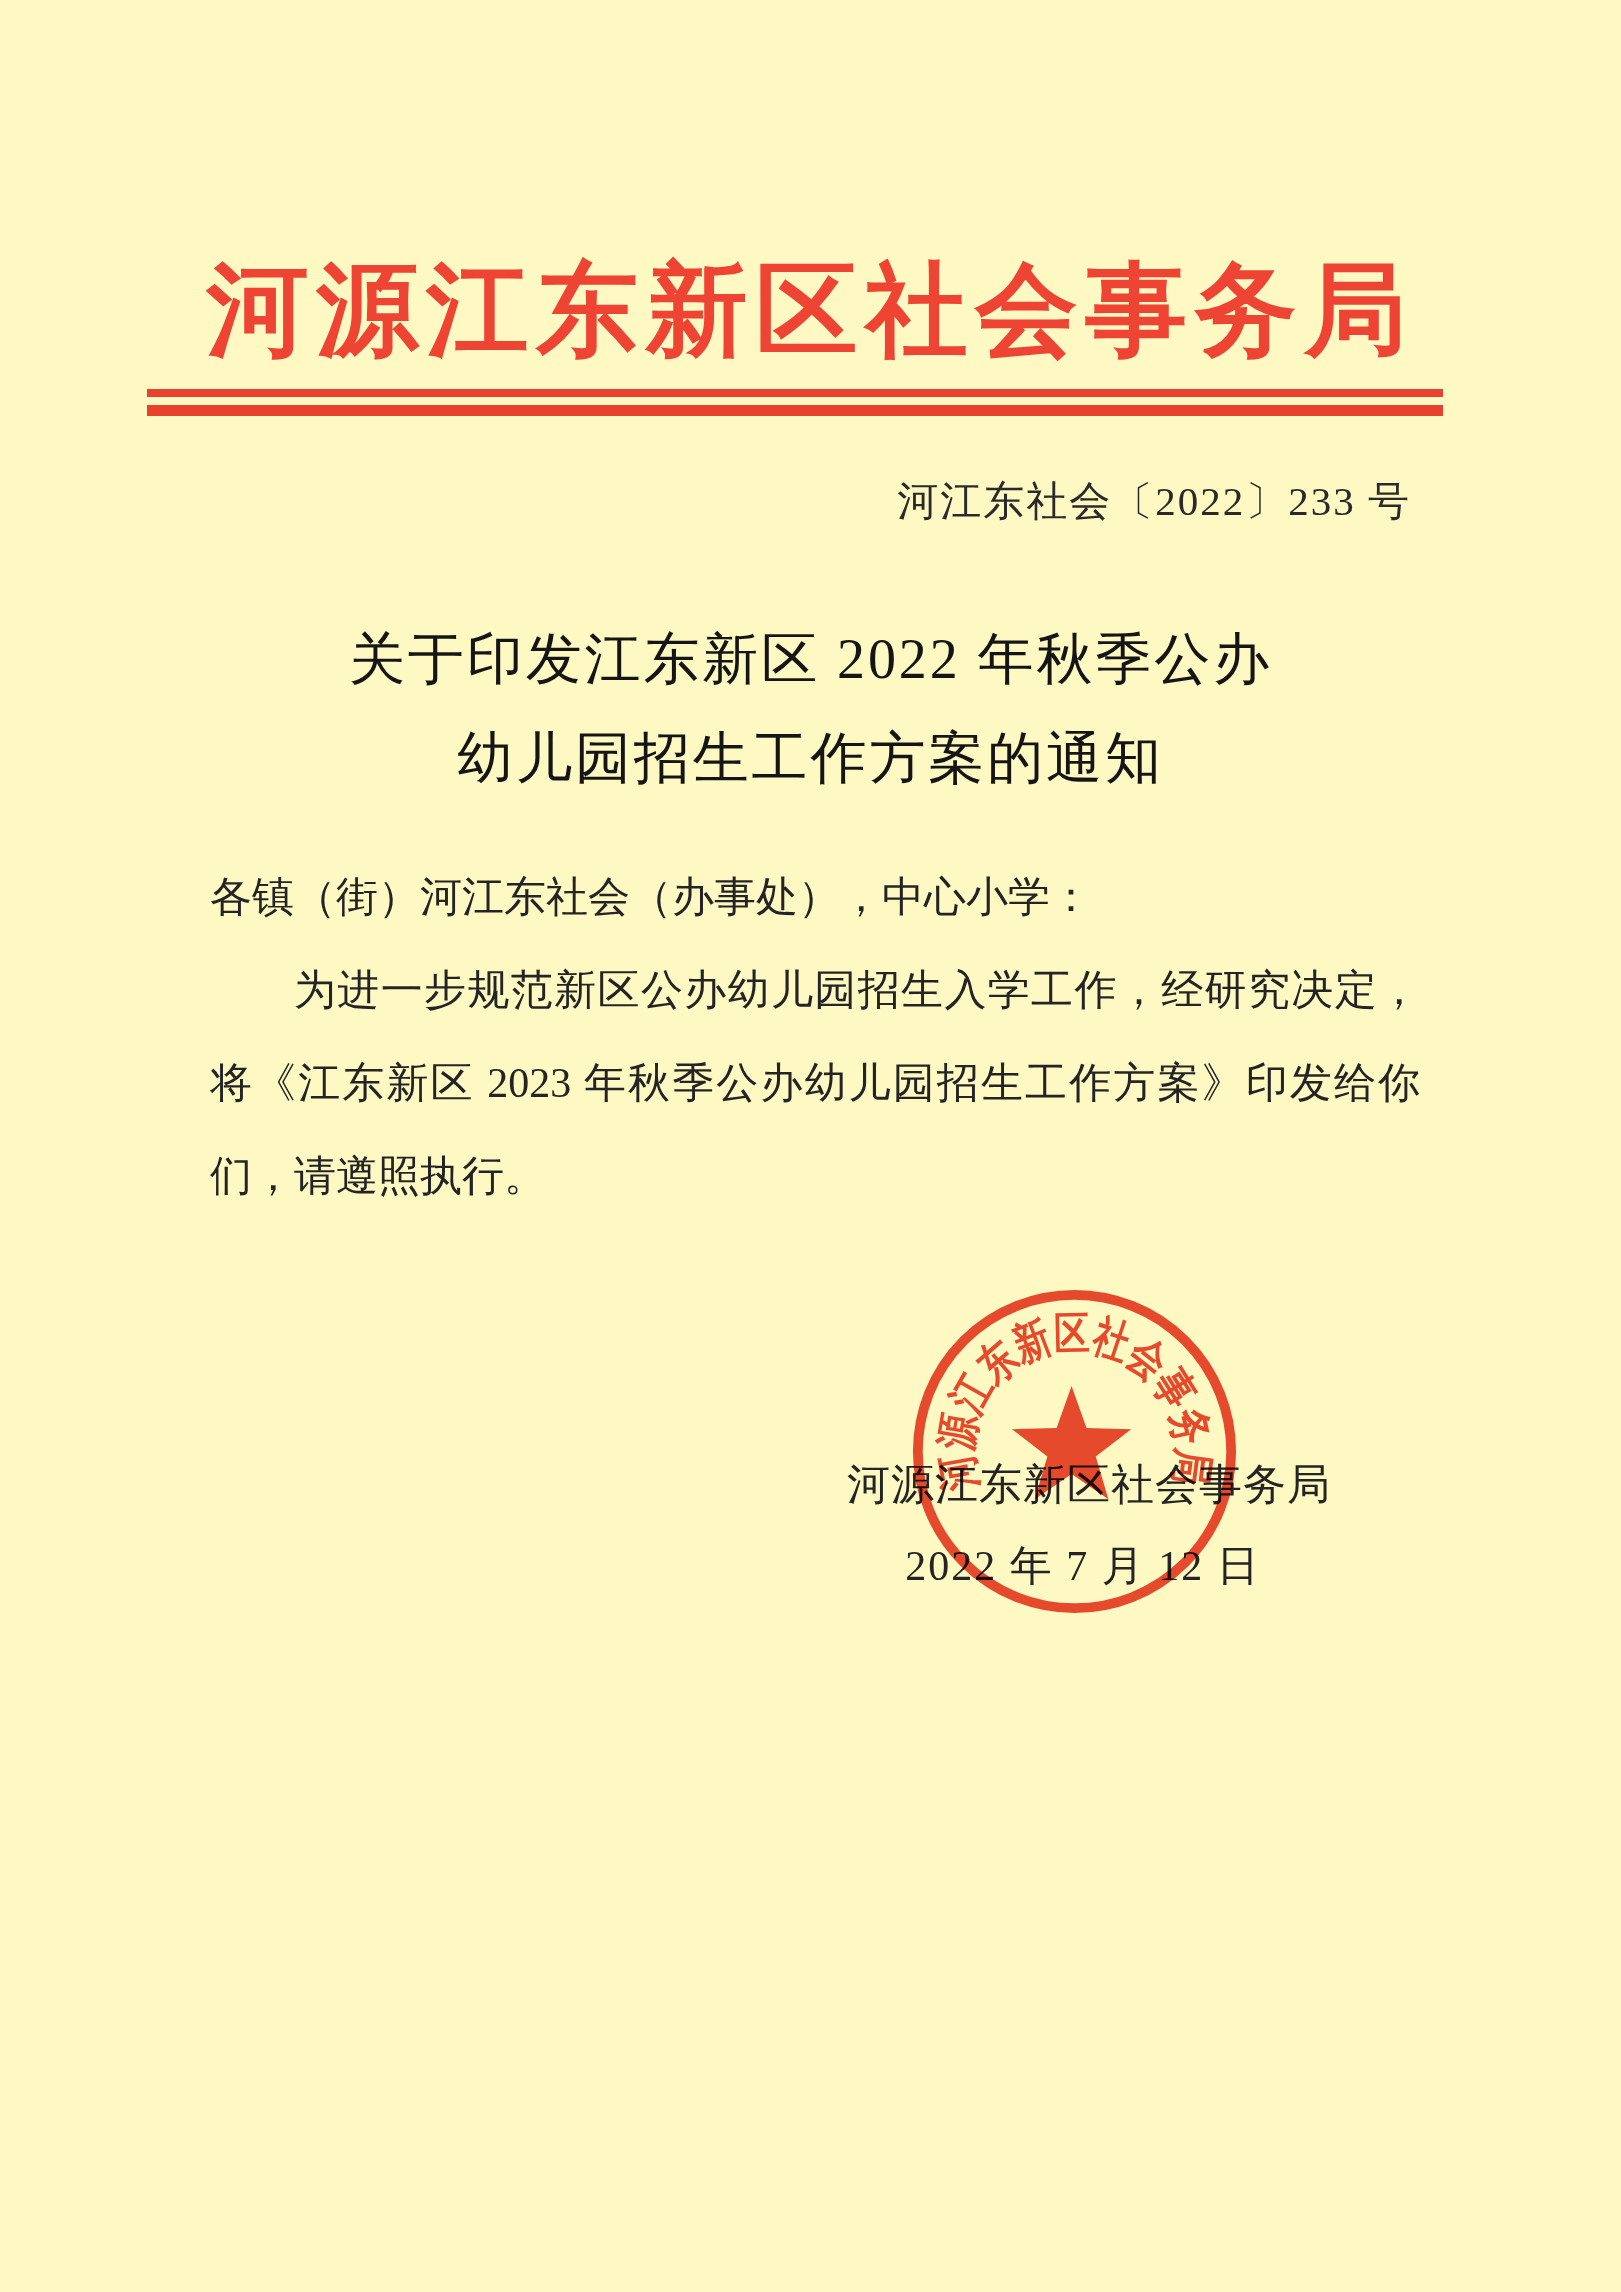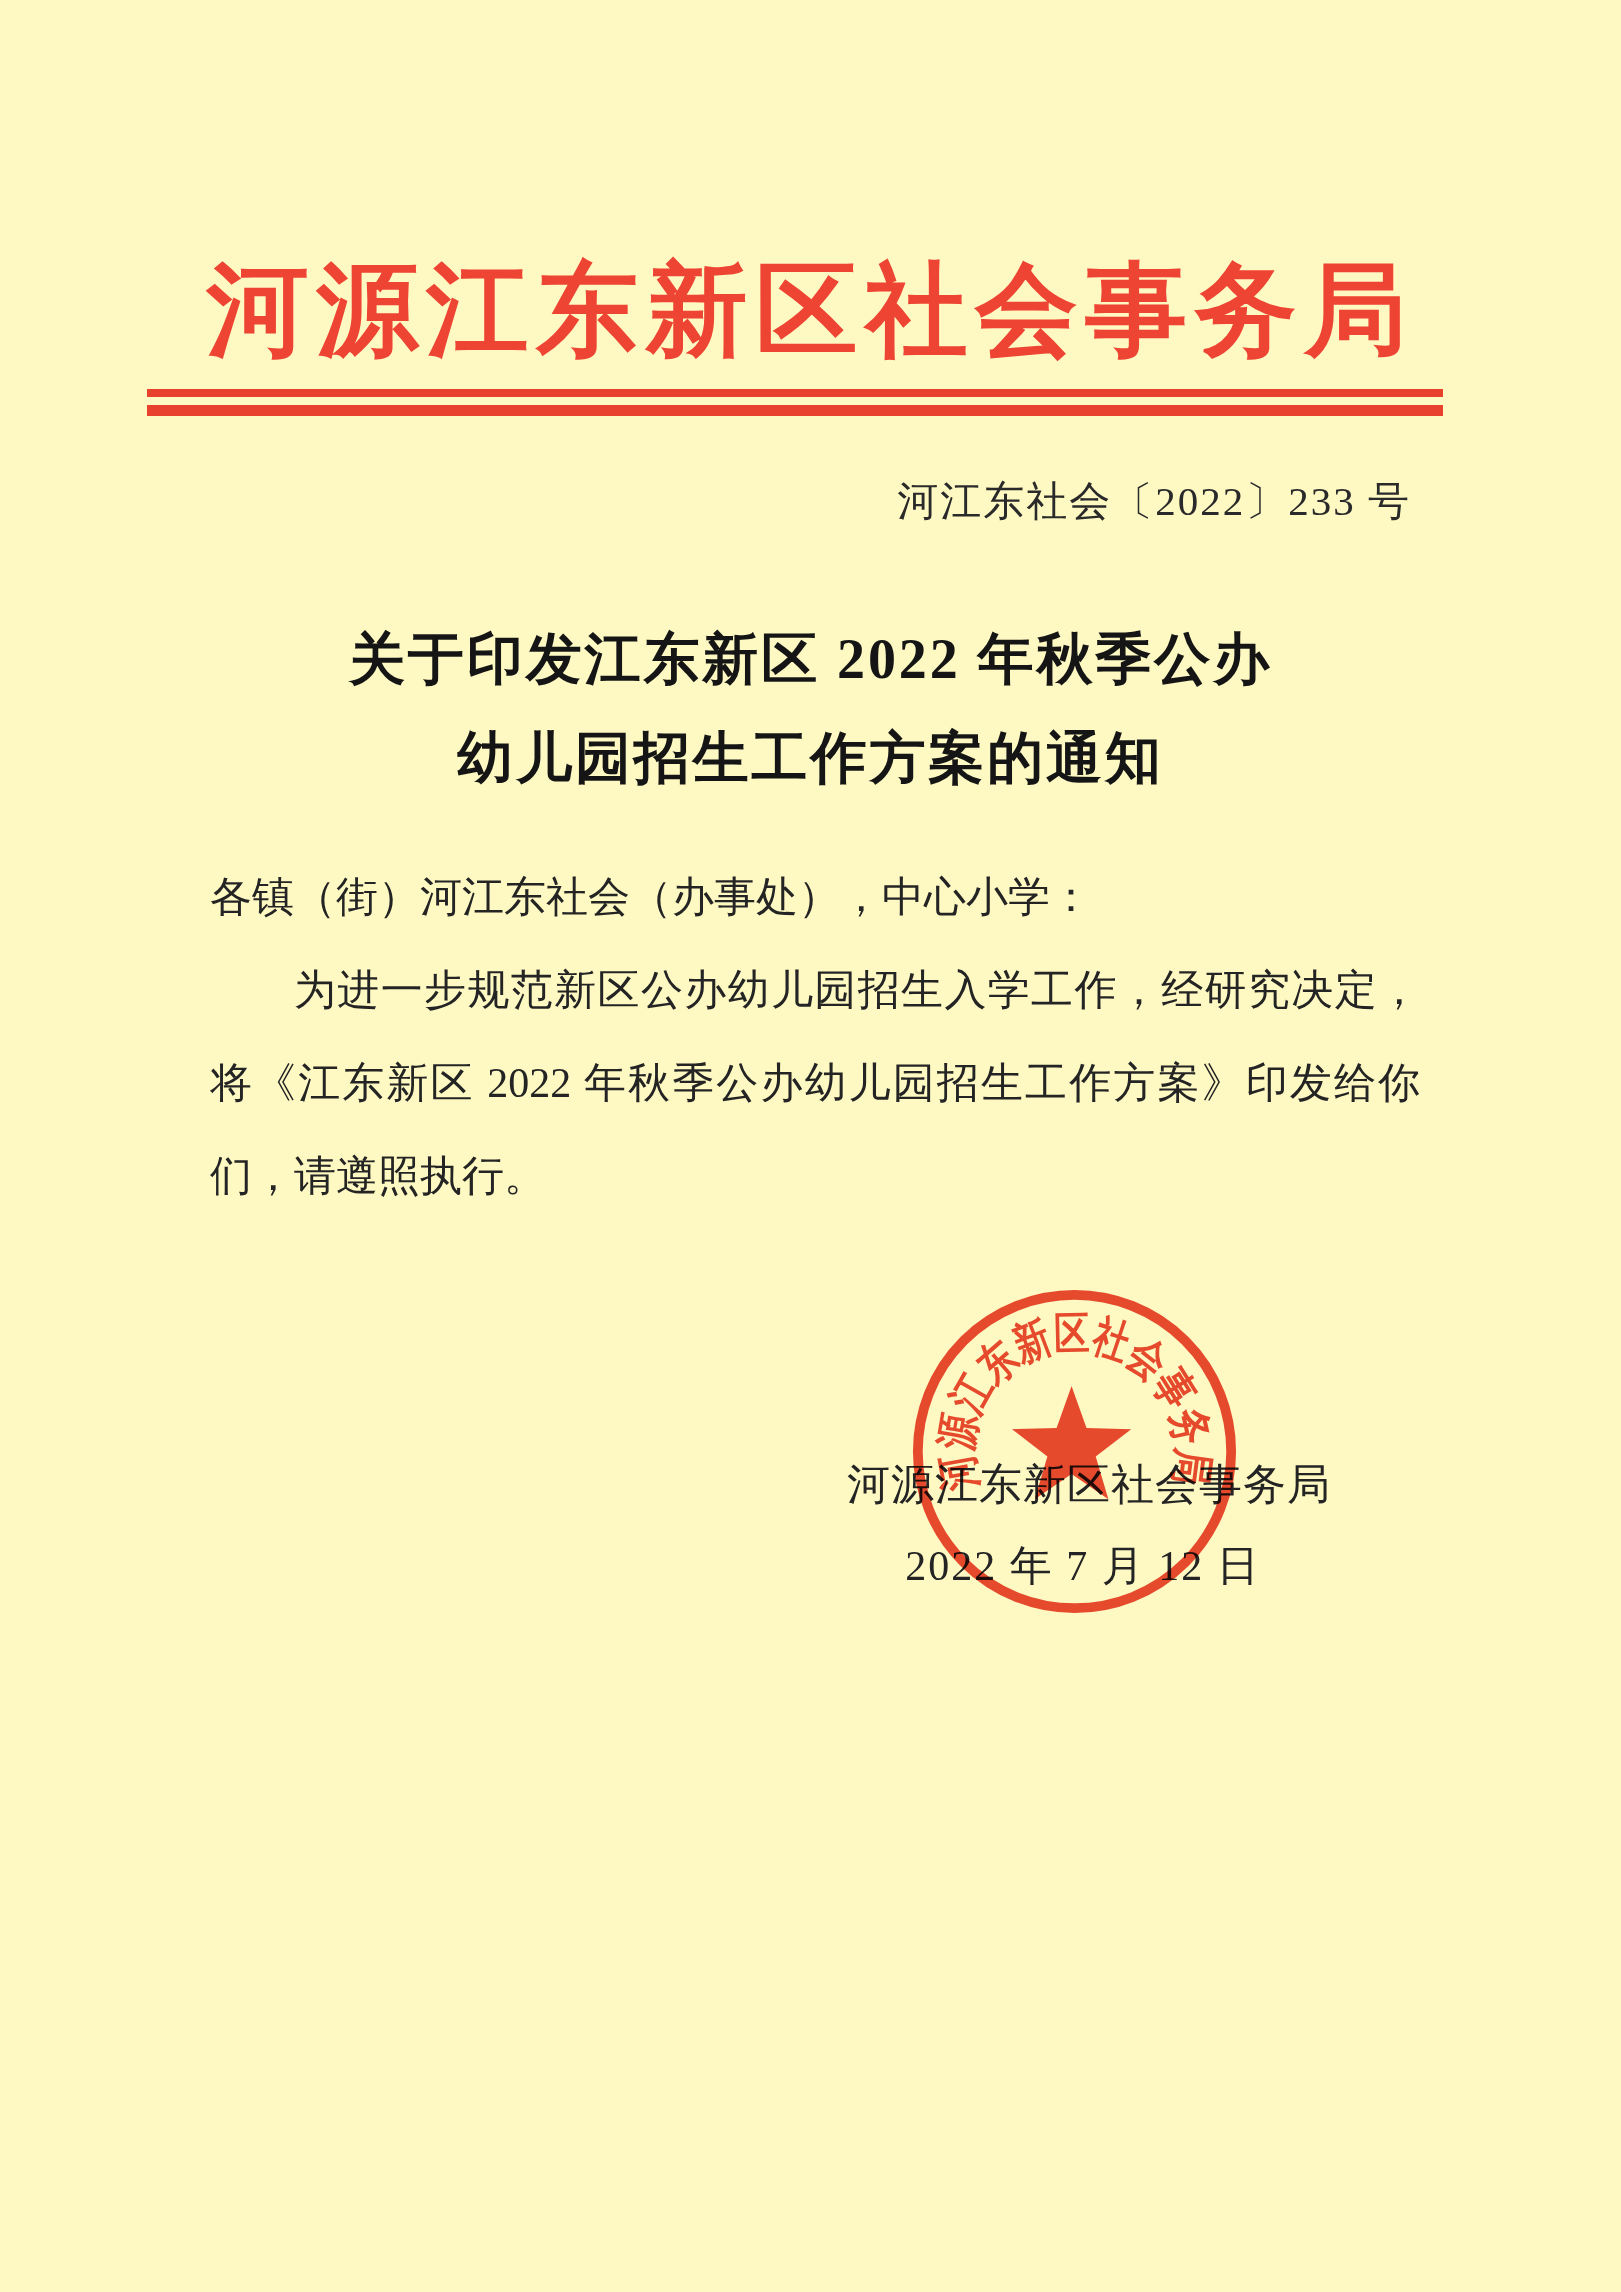--- a/index.html
+++ b/index.html
@@ -55,21 +55,21 @@
     margin-left: 8px;
   }
 
   
   .doc-title {
     position: absolute;
     top: 610px;
     left: 0;
     width: 100%;
     text-align: center;
-    font-weight: 700;
+    font-weight: 400;
     font-size: 56px;
     line-height: 99px;
     color: #151515;
     letter-spacing: 2.9px;
   }
 
   
   .doc-body {
     position: absolute;
     top: 851px;
@@ -144,21 +144,21 @@
   <div class="doc-number">河江东社会〔2022〕233 号</div>
 
   <div class="doc-title">
     <div>关于印发江东新区 2022 年秋季公办</div>
     <div>幼儿园招生工作方案的通知</div>
   </div>
 
   <div class="doc-body">
     <div class="body-line">各镇（街）河江东社会（办事处），中心小学：</div>
     <div class="body-line indent fill">为进一步规范新区公办幼儿园招生入学工作，经研究决定，</div>
-    <div class="body-line fill">将《江东新区 2022 年秋季公办幼儿园招生工作方案》印发给你</div>
+    <div class="body-line fill">将《江东新区 2023 年秋季公办幼儿园招生工作方案》印发给你</div>
     <div class="body-line">们，请遵照执行。</div>
   </div>
 
   <div class="signature-line">河源江东新区社会事务局</div>
   <div class="date-line">2022 年 7 月 12 日</div>
 
   <svg class="seal" viewBox="0 0 336 336">
     <defs>
       <path id="seal-arc" d="M 69.3 202.9 A 105 105 0 1 1 266.7 202.9" fill="none"></path>
     </defs>

